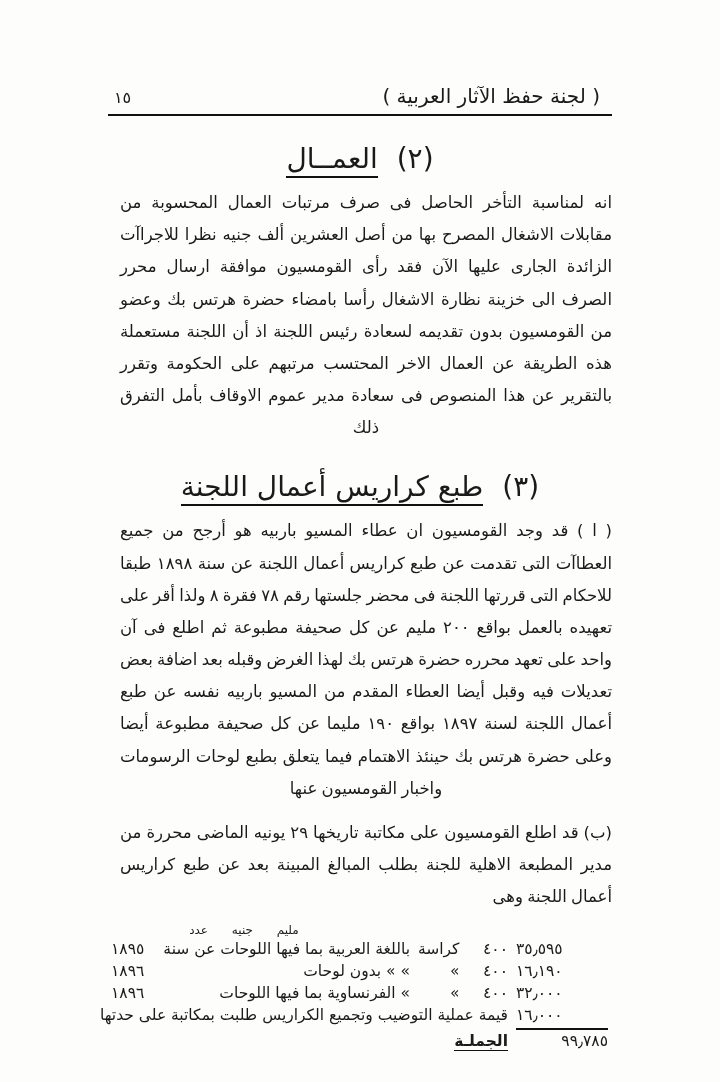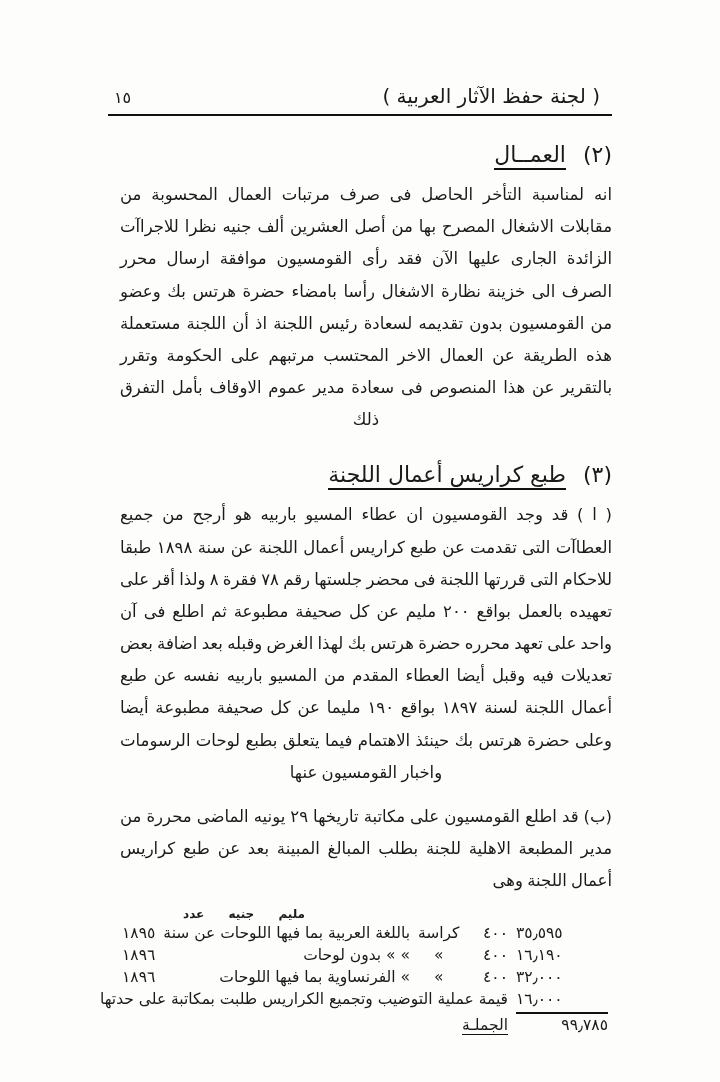--- a/index.html
+++ b/index.html
@@ -44,22 +44,22 @@
     font-size: 16px;
   }
   .rule {
     margin-top: 6px;
     border-top: 2px solid #111;
     width: 100%;
   }
 
   
   .section-heading {
-    text-align: right;
-    font-size: 22px;
+    text-align: center;
+    font-size: 28px;
     margin: 26px 0 12px 0;
     letter-spacing: 0;
     font-weight: normal;
   }
   .section-heading .num {
     margin-left: 10px;
   }
   .section-heading .underline {
     border-bottom: 2px solid #111;
     padding-bottom: 1px;
@@ -86,21 +86,20 @@
   }
 
   
   .units {
     direction: rtl;
     font-size: 12px;
     text-align: center;
     margin: 4px 0 0 0;
     line-height: 1.25;
     padding-right: 232px;
-    font-weight: bold;
   }
   .units span {
     display: inline-block;
     margin: 0 10px;
   }
   table.figures {
     direction: rtl;
     border-collapse: collapse;
     margin: 0 auto 0 0;
     width: 100%;
@@ -118,41 +117,42 @@
   }
   td.desc {
     text-align: right;
     padding-right: 10px;
   }
   td.qty {
     text-align: right;
     width: 48px;
   }
   td.unitword {
-    text-align: center;
+    text-align: right;
     width: 34px;
     margin-left: 28px;
   }
   td.year {
+    text-align: center;
     width: 66px;
-    font-family: Liberation Serif, serif;
   }
   .total-row td {
     padding-top: 5px;
   }
   .total-amount {
     border-top: 2px solid #111;
     display: inline-block;
     padding-top: 2px;
     min-width: 92px;
     text-align: right;
   }
   .total-label {
     text-align: right;
     padding-right: 16px;
+    font-weight: bold;
   }
   .total-label .underline {
     border-bottom: 1px solid #111;
   }
 </style>
 </head>
 <body>
 
 <div class="page">
   <div class="content">

